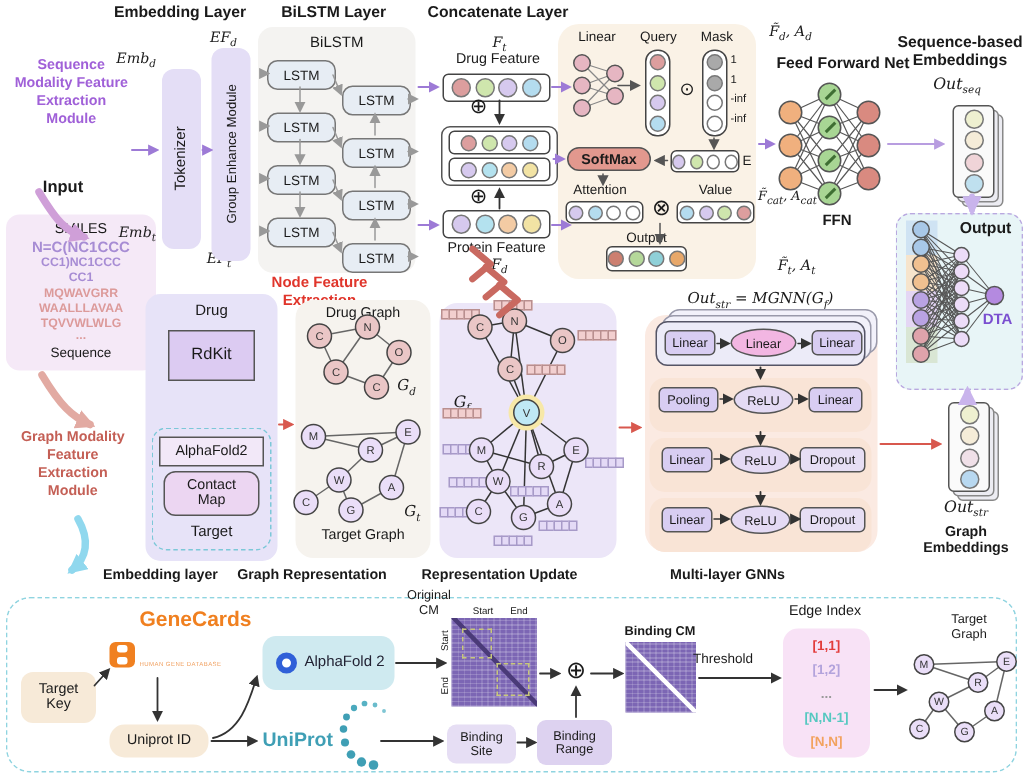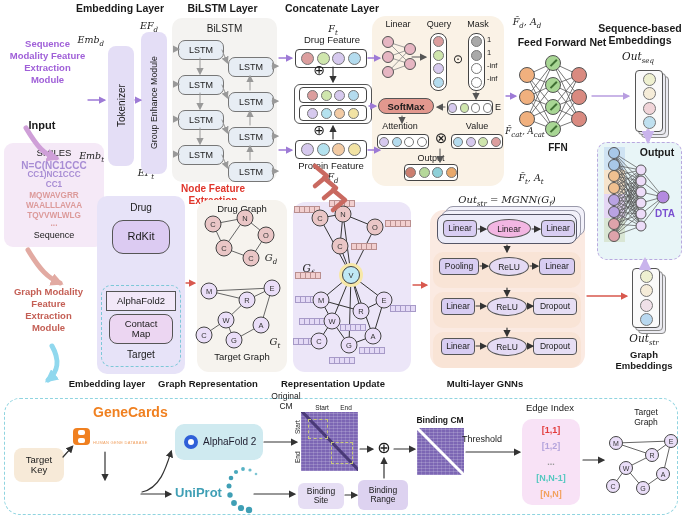--- a/index.html
+++ b/index.html
@@ -331,21 +331,21 @@
 
   <div class="abs" style="left:0;top:286px;width:97px;text-align:center;font-weight:700;font-size:9.5px;line-height:1.25;color:#c45f55">
     <div>Graph Modality</div>
     <div>Feature</div>
     <div>Extraction</div>
     <div>Module</div>
   </div>
 
   <div class="abs" style="left:97px;top:196px;width:88px;height:178px;background:#e7e3f8;border-radius:10px"></div>
   <div class="abs lbl" style="left:97px;top:202px;width:88px;font-size:10px">Drug</div>
-  <div class="bx abs" style="left:112px;top:220px;width:58px;height:34px;background:#dccbf2;border-radius:11px;font-size:11px">RdKit</div>
+  <div class="bx abs" style="left:112px;top:220px;width:58px;height:34px;background:#dccbf2;border-radius:0;font-size:11px">RdKit</div>
   <div class="abs" style="left:101px;top:285px;width:80px;height:82px;border:1.3px dashed #7cc8d8;border-radius:10px"></div>
   <div class="bx abs" style="left:106px;top:291px;width:70px;height:20px;background:#f2e8f8;border-radius:0;font-size:9.5px">AlphaFold2</div>
   <div class="bx abs" style="left:109px;top:314px;width:64px;height:30px;background:#ecd6f2;border-radius:8px;font-size:9.5px">
     <div>Contact</div>
     <div>Map</div>
   </div>
   <div class="abs lbl" style="left:101px;top:349px;width:80px;font-size:10px">Target</div>
 
   <div class="abs" style="left:197px;top:200px;width:90px;height:172px;background:#f6f3ee;border-radius:12px"></div>
   <div class="abs lbl" style="left:197px;top:204px;width:90px;font-size:9.5px">Drug Graph</div>
@@ -549,20 +549,21 @@
     <div>Key</div>
   </div>
 
   <div class="abs" style="left:73px;top:428px;width:17px;height:17px;background:#f08020;border-radius:4px;display:flex;flex-direction:column;align-items:center;justify-content:space-evenly">
     <span style="width:7px;height:5px;background:#fff;border-radius:2px"></span>
     <span style="width:7px;height:5px;background:#fff;border-radius:2px"></span>
   </div>
   <div class="abs" style="left:93px;top:404px;width:64px;font-weight:700;font-size:14px;color:#f08020">GeneCards</div>
   <div class="abs" style="left:93px;top:440px;width:64px;font-size:4px;color:#f0a060;letter-spacing:.3px">HUMAN GENE DATABASE</div>
 
+  <div class="bx abs" style="left:73px;top:483px;width:66px;height:22px;background:#f7ead8;border:none;border-radius:10px;font-size:9.5px">Uniprot ID</div>
 
   <div class="abs" style="left:175px;top:424px;width:88px;height:36px;background:#cfeaf0;border-radius:9px"></div>
   <div class="abs" style="left:184px;top:435px;width:14px;height:14px;border:4px solid #3060d8;border-radius:50%;background:#fff"></div>
   <div class="abs" style="left:203px;top:436px;width:60px;font-size:10px;color:#223">AlphaFold 2</div>
 
   <div class="abs" style="left:175px;top:485px;width:58px;font-weight:700;font-size:13px;color:#3f9fb5">UniProt</div>
   <svg class="lines" style="left:226px;top:466px" width="34" height="48">
     <circle cx="30" cy="8" r="1.3" fill="#7fc6d4"></circle>
       <circle cx="24" cy="4" r="1.6" fill="#6abccc"></circle>
     <circle cx="17" cy="3" r="1.9" fill="#57b2c4"></circle>

